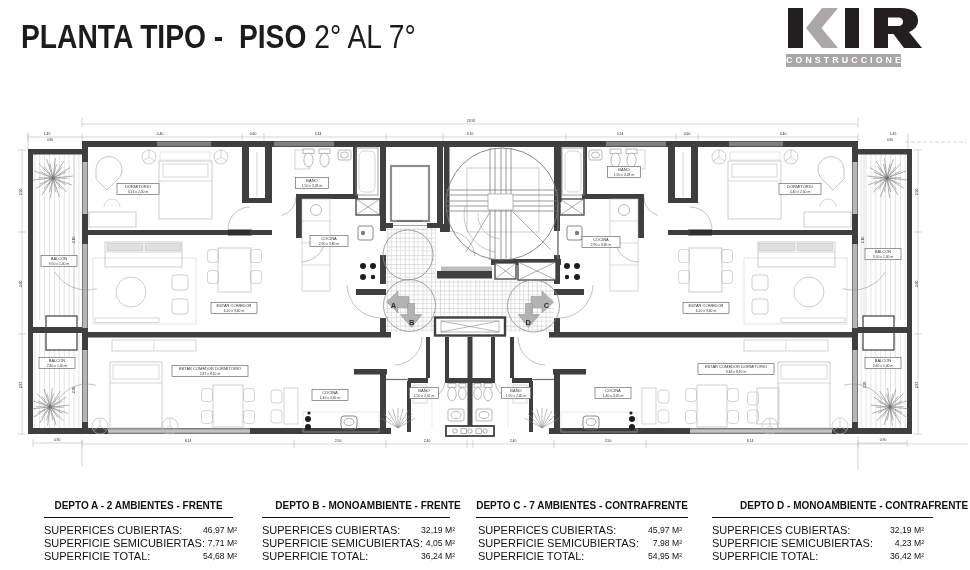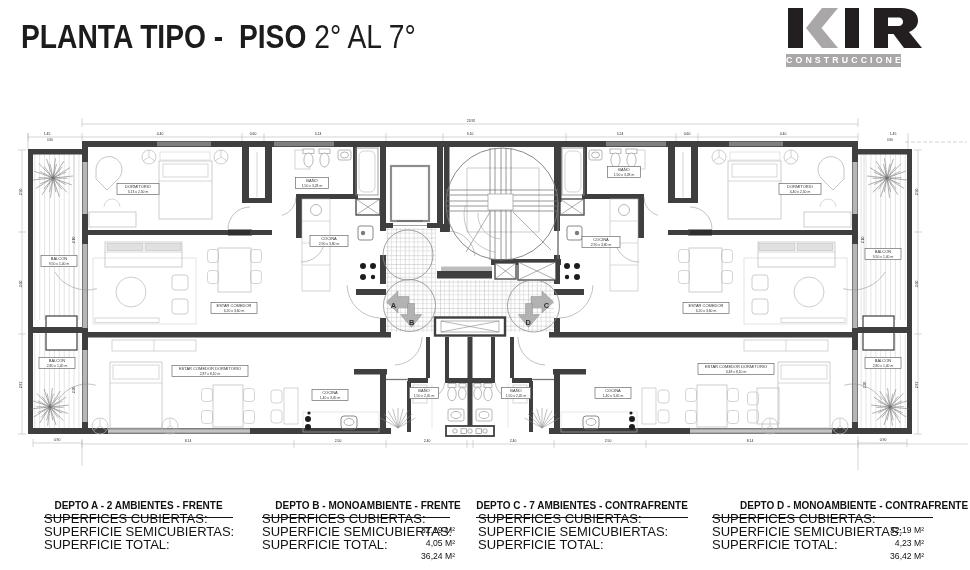--- a/index.html
+++ b/index.html
@@ -5,21 +5,21 @@
   html,body{margin:0;padding:0;background:#fff;width:970px;height:570px;overflow:hidden;}
   *{box-sizing:border-box;}
   body{font-family:"Liberation Sans", sans-serif;}
   #page{position:relative;width:970px;height:570px;background:#fff;}
   #title{position:absolute;left:21px;top:17px;font-size:34px;color:#1c1c1c;letter-spacing:0px;white-space:nowrap;transform:scaleX(0.83);transform-origin:0 0;}
   #title b{font-weight:700;}
   #logo{position:absolute;left:786px;top:8px;width:146px;}
   #logobar{position:absolute;left:786px;top:54px;width:115px;height:13px;background:#a9a7a8;color:#fff;font-size:8.8px;font-weight:700;letter-spacing:3.1px;text-align:center;line-height:13.5px;}
   .hdr{position:absolute;top:500px;font-size:10px;font-weight:700;color:#111;text-align:center;white-space:nowrap;}
   .hline{position:absolute;top:517px;height:1.4px;background:#111;}
-  .rows{position:absolute;top:512px;font-size:13px;color:#111;line-height:13.2px;white-space:nowrap;}
+  .rows{position:absolute;top:524px;font-size:11px;color:#111;line-height:13.2px;white-space:nowrap;}
   .vals{position:absolute;top:524px;font-size:8.6px;color:#111;line-height:13.2px;text-align:right;white-space:nowrap;}
 </style>
 </head>
 <body>
 <div id="page">
 
 <div id="title"><b>PLANTA TIPO -&nbsp; PISO</b> 2° AL 7°</div>
 
 <svg id="logo" width="146" height="40" viewBox="0 0 146 40">
   <g fill="#231f20">
@@ -587,27 +587,29 @@
 <text x="516" y="391.8" font-size="4" fill="#333" text-anchor="middle" font-family="Liberation Sans, sans-serif">BAÑO</text>
 <text x="516" y="396.6" font-size="3.4" fill="#333" text-anchor="middle" font-family="Liberation Sans, sans-serif">1,50 x 2,45 m</text>
           </g>
 </g>
 </g>
 </svg>
 
 <div class="hdr" style="left:44px;width:189px;">DEPTO A - 2 AMBIENTES - FRENTE</div>
 <div class="hline" style="left:44px;width:189px;"></div>
 <div class="rows" style="left:44px;">SUPERFICES CUBIERTAS:<br>SUPERFICIE SEMICUBIERTAS:<br>SUPERFICIE TOTAL:</div>
+<div class="vals" style="left:180px;width:57px;">46,97 M²<br>7,71 M²<br>54,68 M²</div>
 
 <div class="hdr" style="left:274px;width:188px;">DEPTO B - MONOAMBIENTE - FRENTE</div>
 <div class="hline" style="left:262px;width:188px;"></div>
 <div class="rows" style="left:262px;">SUPERFICES CUBIERTAS:<br>SUPERFICIE SEMICUBIERTAS:<br>SUPERFICIE TOTAL:</div>
 <div class="vals" style="left:398px;width:57px;">32,19 M²<br>4,05 M²<br>36,24 M²</div>
 
 <div class="hdr" style="left:476px;width:212px;">DEPTO C - 7 AMBIENTES - CONTRAFRENTE</div>
 <div class="hline" style="left:476px;width:212px;"></div>
 <div class="rows" style="left:478px;">SUPERFICES CUBIERTAS:<br>SUPERFICIE SEMICUBIERTAS:<br>SUPERFICIE TOTAL:</div>
+<div class="vals" style="left:625px;width:57px;">45,97 M²<br>7,98 M²<br>54,95 M²</div>
 
 <div class="hdr" style="left:740px;width:221px;text-align:right;">DEPTO D - MONOAMBIENTE - CONTRAFRENTE</div>
 <div class="hline" style="left:712px;width:221px;"></div>
 <div class="rows" style="left:712px;">SUPERFICES CUBIERTAS:<br>SUPERFICIE SEMICUBIERTAS:<br>SUPERFICIE TOTAL:</div>
 <div class="vals" style="left:867px;width:57px;">32,19 M²<br>4,23 M²<br>36,42 M²</div>
 </div>
 
 </body></html>

